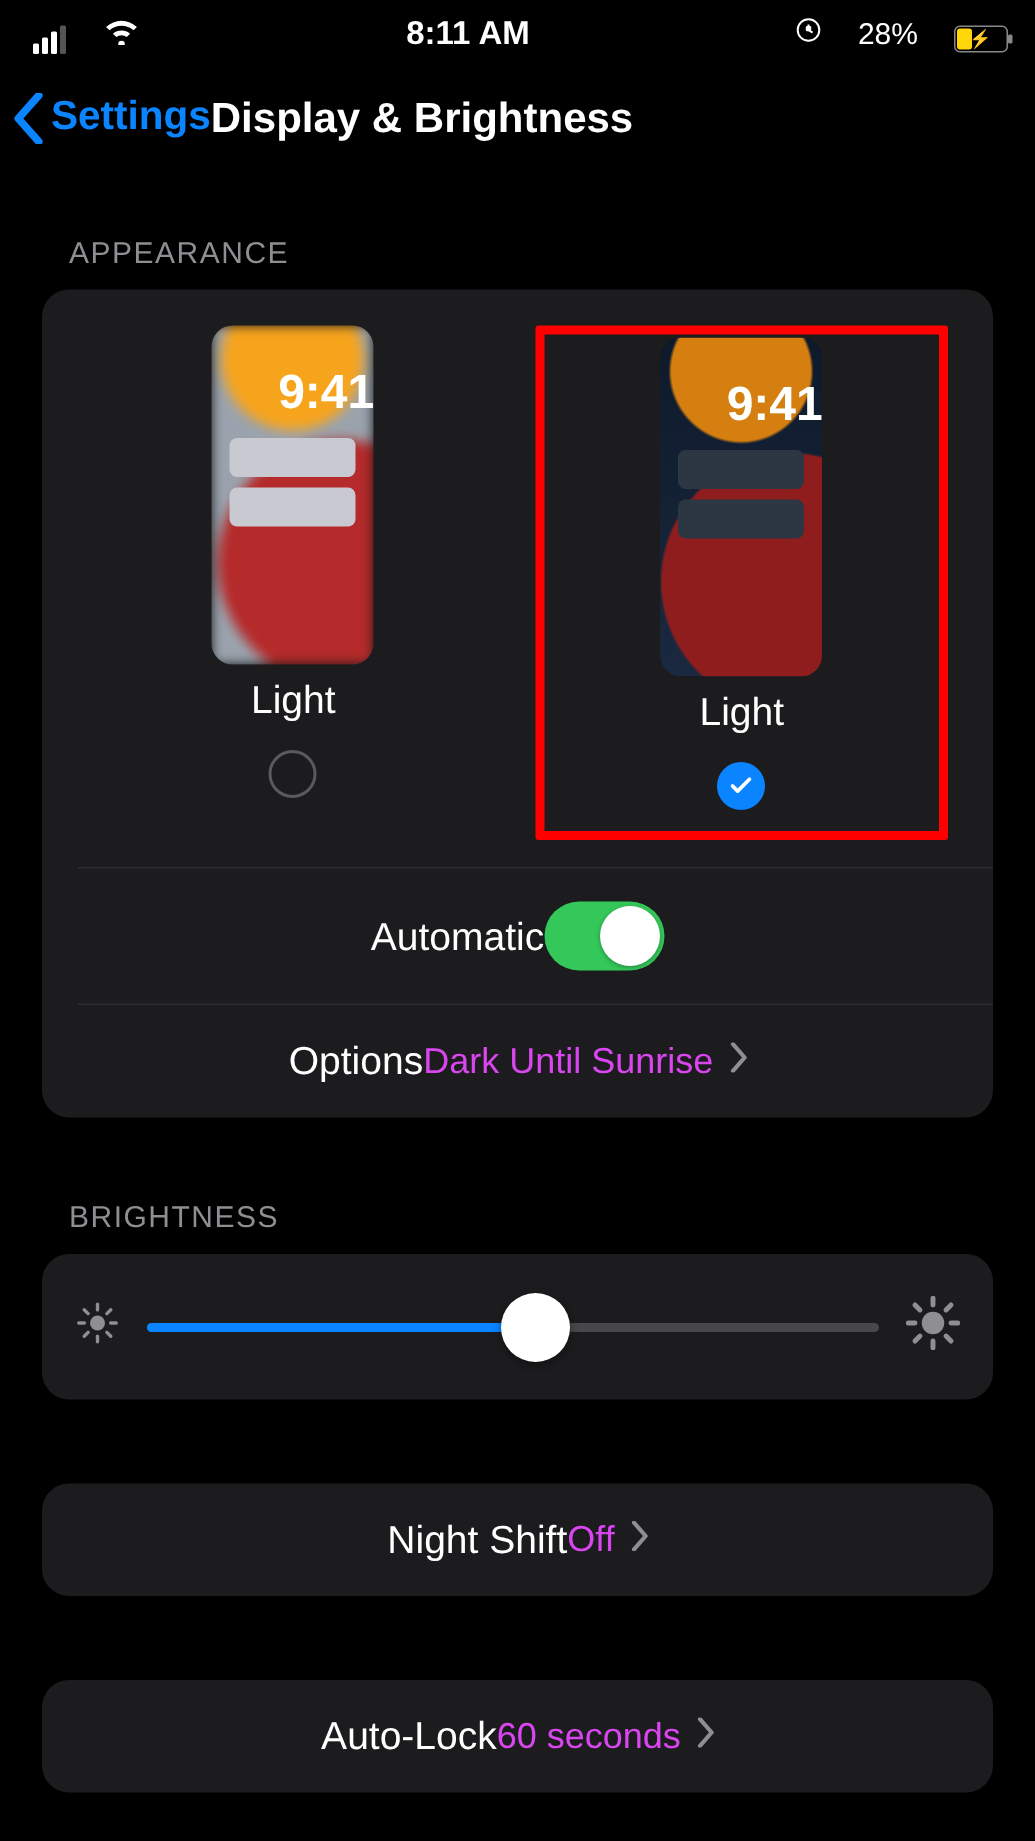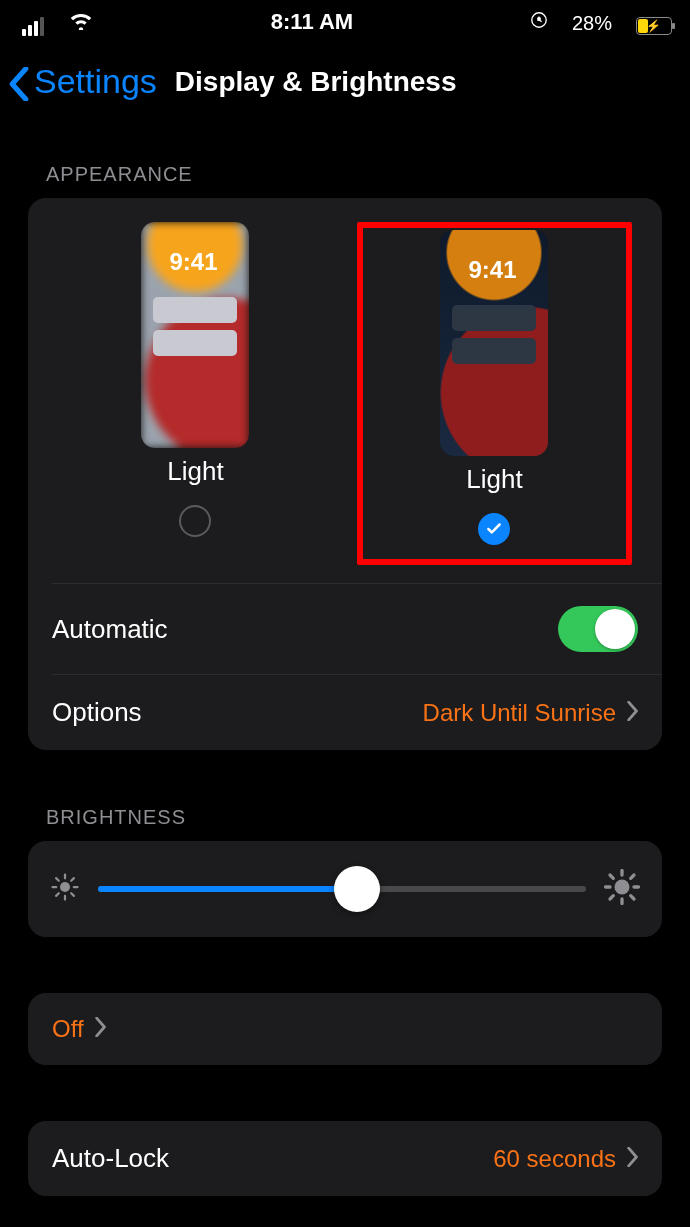--- a/index.html
+++ b/index.html
@@ -34,25 +34,25 @@
   .battery { position: relative; width: 36px; height: 18px; border: 1.5px solid #888; border-radius: 4px; }
   .battery::after { content:''; position:absolute; right:-4px; top:5px; width:3px; height:6px; background:#888; border-radius:1px;}
   .battery-fill { position:absolute; left:1px; top:1px; bottom:1px; width:28%; background:#ffd60a; border-radius:2px;}
   .battery-bolt { position:absolute; left:50%; top:50%; transform:translate(-50%,-50%); font-size:12px; color:#000; font-weight:bold;}
   .bat-pct { font-size:20px; font-weight:500;}
   .nav {
     display:flex; align-items:center;
     padding: 18px 12px 16px 0;
   }
   .back {
-    display:flex; align-items:flex-end; color:#0a84ff; font-size:34px; font-weight:400;
+    display:flex; align-items:flex-start; color:#0a84ff; font-size:27px; font-weight:700;
   }
   .back svg { width:22px; height:34px; margin-right:4px; margin-left:8px;}
   .title {
-    margin-left: 18px;
+    margin-left: 0;
     font-size: 28px; font-weight: 700;
     color: #fff;
   }
   .section-header {
     color: #8e8e93;
     font-size: 20px;
     letter-spacing: 1px;
     padding: 46px 32px 12px 46px;
   }
   .card {
@@ -68,21 +68,21 @@
   }
   .appearance-option {
     display:flex; flex-direction:column; align-items:center;
     width: 46%;
   }
   .thumb {
     width: 108px; height: 226px; border-radius: 14px; position:relative; overflow:hidden;
     background:#111;
   }
   .thumb-time {
-    position:absolute; top:26px; left:0; right:0; text-align:left; font-size:24px; font-weight:600; color:#fff;margin-left:28px;
+    position:absolute; top:26px; left:0; right:0; text-align:right; font-size:32px; font-weight:600; color:#fff;margin-left:28px;
   }
   .thumb-widgets { position:absolute; top:75px; left:12px; right:12px;}
   .thumb-w { height:26px; border-radius:5px; margin-bottom:7px;}
   .thumb-light .thumb-w { background:#c9c9d1; }
   .thumb-dark .thumb-w { background:#2d3744; }
   .thumb-bg1 { position:absolute; inset:0; }
   .thumb-light .thumb-bg1 { background: radial-gradient(circle at 50% 10%, #f7a41d 0 22%, transparent 23%),
      radial-gradient(circle at 80% 70%, #b52a2a 0 45%, transparent 46%),
      linear-gradient(#9aa3ad,#9aa3ad); filter: blur(4px);}
   .thumb-dark .thumb-bg1 { background: radial-gradient(circle at 50% 10%, #d47f10 0 22%, transparent 23%),
@@ -96,26 +96,26 @@
   .radio-empty { border: 2.5px solid #5a5a5e; }
   .radio-checked { background:#0a84ff; display:flex; align-items:center; justify-content:center; }
   .radio-checked svg { width:18px; height:18px; }
   .highlight {
     border: 6px solid #ff0000;
     padding: 2px 14px 14px 14px;
     border-radius: 2px;
   }
   .divider { height:1px; background:#2c2c2e; margin-left:24px;}
   .row {
-    display:flex; align-items:center; justify-content:space-between;
+    display:flex; align-items:center; justify-content:center;
     padding: 22px 24px;
     font-size: 26px;
   }
   .row-label { color:#fff; font-weight:400;}
-  .row-value { color:#f97316; font-size:24px; display:flex; align-items:center; gap:10px;}
+  .row-value { color:#d946ef; font-size:24px; display:flex; align-items:center; gap:10px;}
   .chevron svg { width:12px; height:20px; }
   .toggle {
     width: 80px; height: 46px; border-radius: 23px; background:#34c759; position:relative;
   }
   .toggle-knob {
     position:absolute; right:3px; top:3px; width:40px; height:40px; border-radius:50%; background:#fff;
     box-shadow: 0 1px 3px rgba(0,0,0,.3);
   }
   .brightness-section { margin-top: 10px;}
   .slider-card {
@@ -277,20 +277,21 @@
           <line x1="17.8" y1="6.2" x2="20" y2="4"></line>
         </g>
       </svg>
   </span>
 </div>
 
 <div class="spacer-lg"></div>
 
 <div class="card">
   <div class="row">
+    <span class="row-label">Night Shift</span>
     <span class="row-value">
       <span>Off</span>
       <span class="chevron">
         <svg viewBox="0 0 10 18">
             <path d="M2 1l7 8-7 8" fill="none" stroke="#8e8e93" stroke-width="2.5" stroke-linecap="round" stroke-linejoin="round"></path>
           </svg>
       </span>
     </span>
   </div>
 </div>

